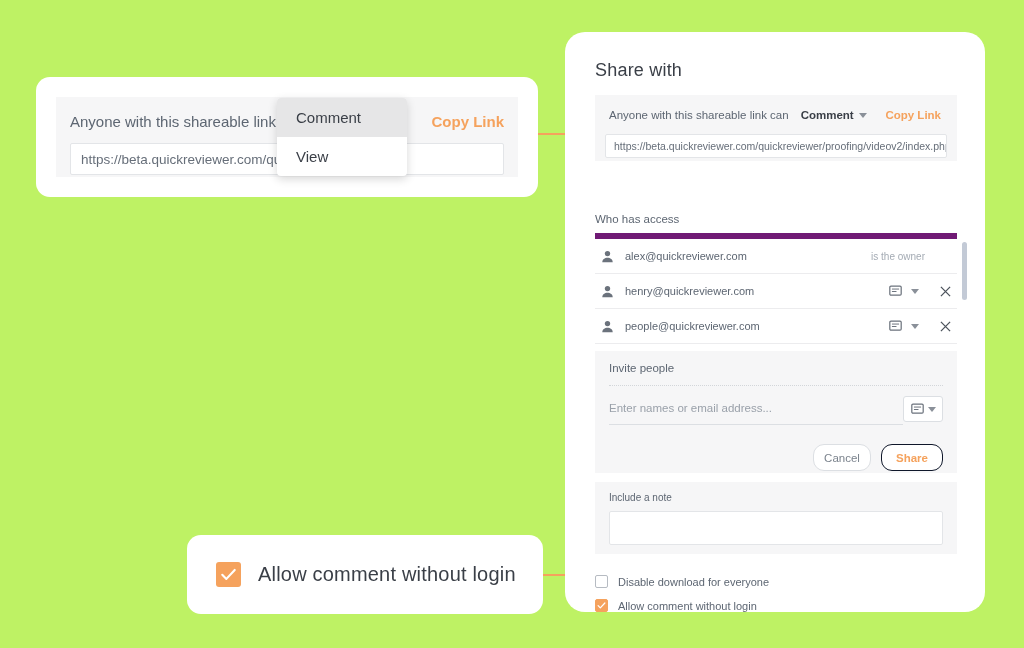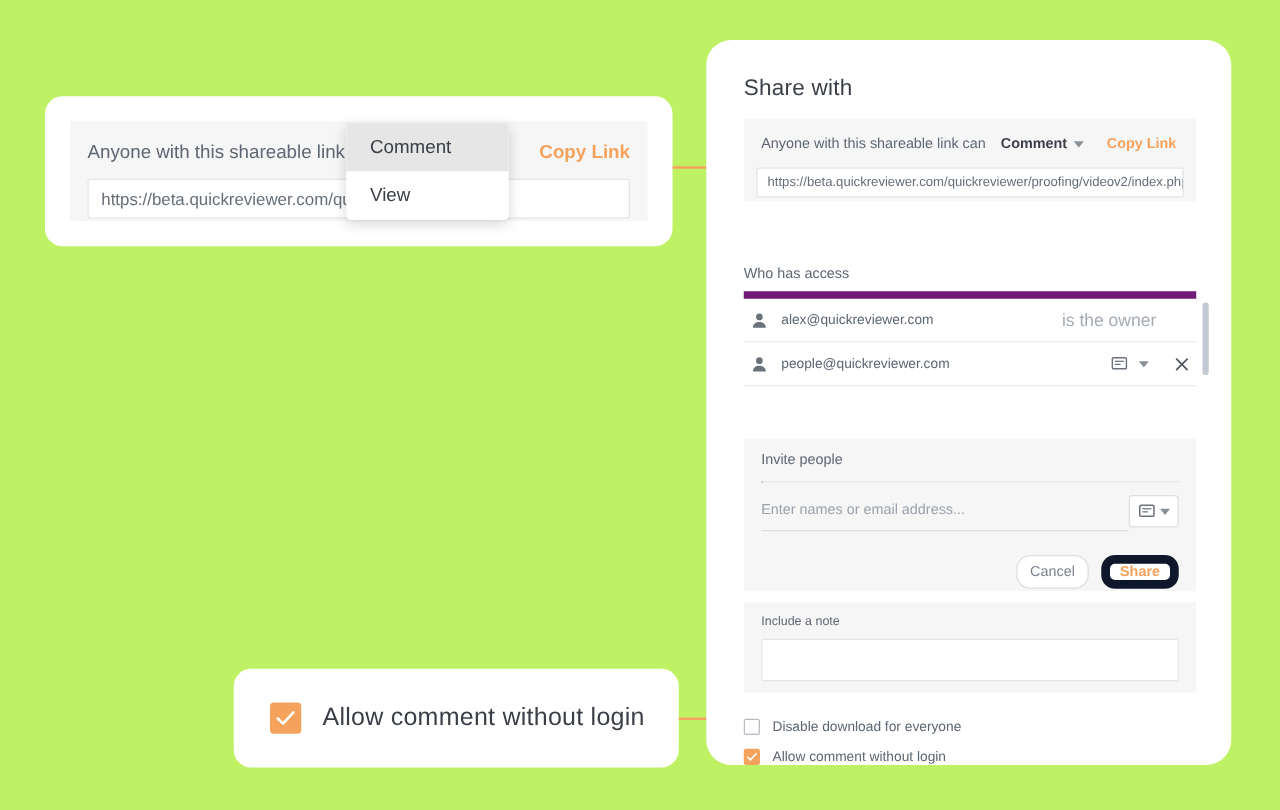--- a/index.html
+++ b/index.html
@@ -88,21 +88,21 @@
   }
   .access-row {
     position: relative;
     height: 35px;
     display: flex; align-items: center;
     border-bottom: 1px solid #ececee;
     padding-left: 6px;
   }
   .person-icon { width: 13px; height: 13px; display:block; flex: none; }
   .access-email { font-size: 11px; color: #5d6672; margin-left: 11px; }
-  .owner-tag { margin-left: auto; font-size: 14px; color: #a4abb4; padding-right: 32px; }
+  .owner-tag { margin-left: auto; font-size: 10px; color: #a4abb4; padding-right: 32px; }
   .row-actions { margin-left: auto; display: flex; align-items: center; gap: 9px; padding-right: 6px; }
   .msg-icon { width: 13px; height: 12px; display:block; }
   .x-icon { width: 11px; height: 11px; display:block; margin-left: 12px; }
   .scrollbar-track {
     position: absolute; right: -10px; top: 0;
     width: 5px; height: 106px;
   }
   .scrollbar-thumb {
     position: absolute; top: 3px; left: 0;
     width: 5px; height: 58px;
@@ -143,21 +143,21 @@
   }
   .btn {
     height: 27px; min-width: 58px;
     border-radius: 11px;
     font-size: 11.5px;
     display: flex; align-items: center; justify-content: center;
     cursor: pointer;
     background: #ffffff;
   }
   .btn-cancel { border: 1px solid #dcdfe3; color: #7b838d; }
-  .btn-share { border: 7px solid #0f172a; color: #f5a25d; font-weight: bold; min-width: 62px; }
+  .btn-share { border: 1px solid #0f172a; color: #f5a25d; font-weight: bold; min-width: 62px; }
 
   
   .note-block {
     position: absolute; left: 30px; top: 450px;
     width: 362px; height: 72px;
     background: #f6f6f7;
     padding: 10px 14px 0 14px;
   }
   .note-title { font-size: 10px; color: #5d6672; }
   .note-area {
@@ -284,20 +284,38 @@
 
       <div class="access-row">
         <svg class="person-icon" viewBox="0 0 16 16">
           <circle cx="8" cy="4.4" r="3.3" fill="#6b727c"></circle>
           <path d="M1.6 15c0-3.6 2.9-5.6 6.4-5.6s6.4 2 6.4 5.6z" fill="#6b727c"></path>
         </svg>
         <span class="access-email">alex@quickreviewer.com</span>
         <span class="owner-tag">is the owner</span>
       </div>
 
+      <div class="access-row">
+        <svg class="person-icon" viewBox="0 0 16 16">
+          <circle cx="8" cy="4.4" r="3.3" fill="#6b727c"></circle>
+          <path d="M1.6 15c0-3.6 2.9-5.6 6.4-5.6s6.4 2 6.4 5.6z" fill="#6b727c"></path>
+        </svg>
+        <span class="access-email">henry@quickreviewer.com</span>
+        <span class="row-actions">
+          <svg class="msg-icon" viewBox="0 0 16 14">
+            <rect x="1" y="1" width="14" height="11" rx="1.4" fill="none" stroke="#6b727c" stroke-width="1.5"></rect>
+            <rect x="3.6" y="4" width="8.8" height="1.2" fill="#6b727c"></rect>
+            <rect x="3.6" y="7" width="5.6" height="1.2" fill="#6b727c"></rect>
+          </svg>
+          <span class="caret-down"></span>
+          <svg class="x-icon" viewBox="0 0 12 12">
+            <path d="M1 1 L11 11 M11 1 L1 11" stroke="#4c535c" stroke-width="1.4" fill="none"></path>
+          </svg>
+        </span>
+      </div>
 
       <div class="access-row">
         <svg class="person-icon" viewBox="0 0 16 16">
           <circle cx="8" cy="4.4" r="3.3" fill="#6b727c"></circle>
           <path d="M1.6 15c0-3.6 2.9-5.6 6.4-5.6s6.4 2 6.4 5.6z" fill="#6b727c"></path>
         </svg>
         <span class="access-email">people@quickreviewer.com</span>
         <span class="row-actions">
           <svg class="msg-icon" viewBox="0 0 16 14">
             <rect x="1" y="1" width="14" height="11" rx="1.4" fill="none" stroke="#6b727c" stroke-width="1.5"></rect>

